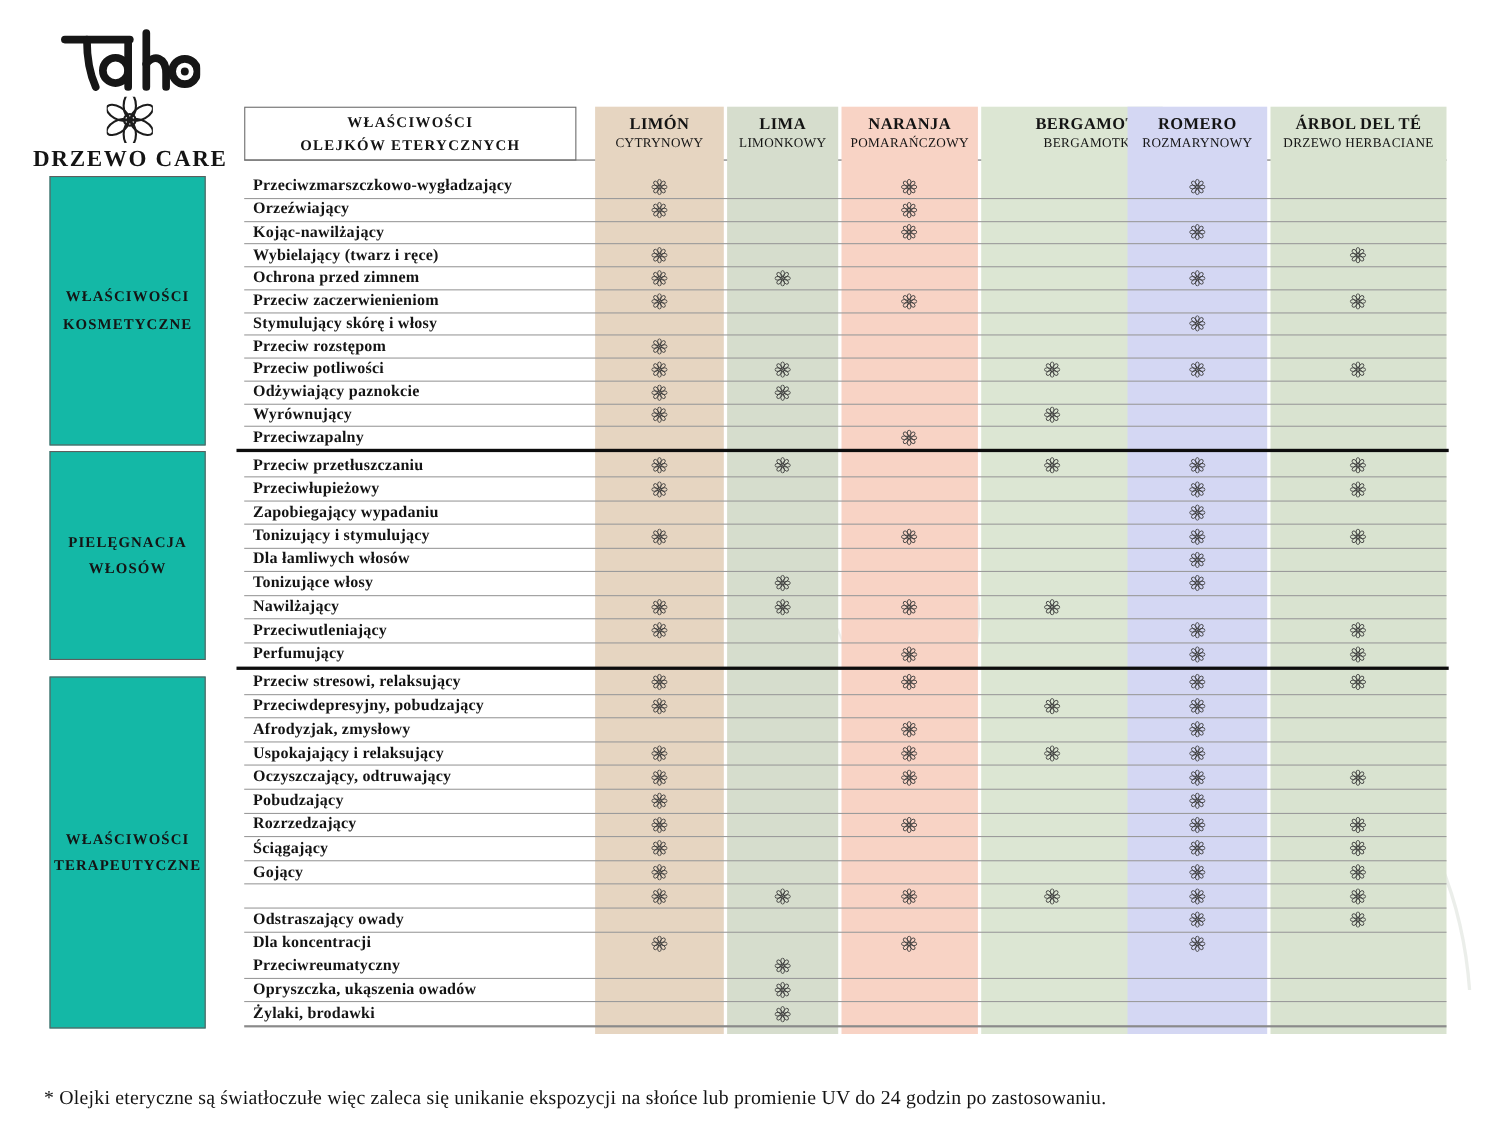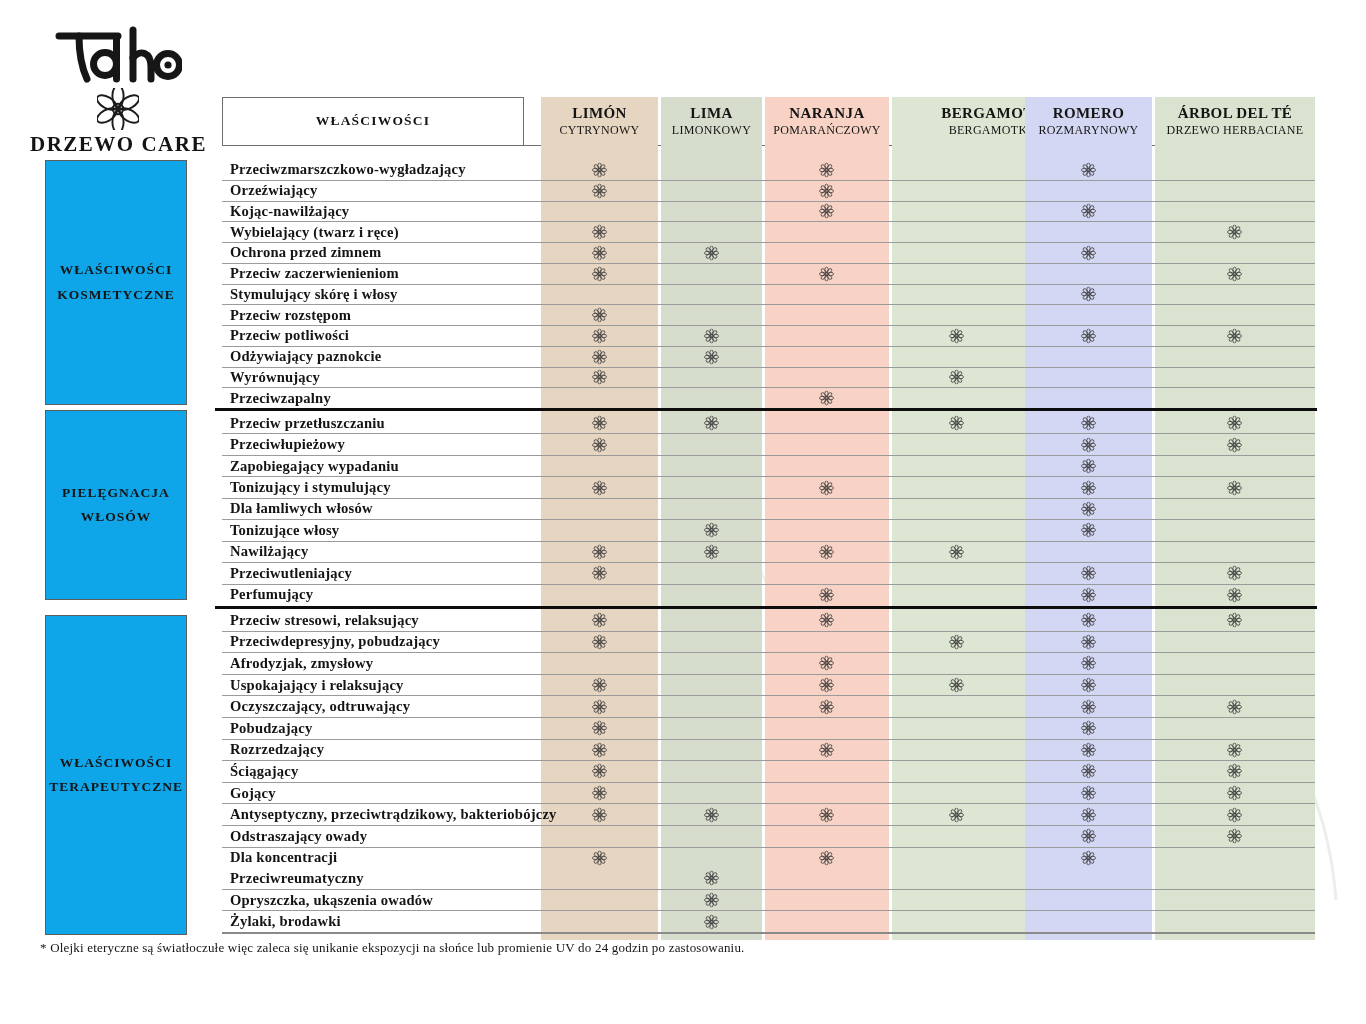--- a/index.html
+++ b/index.html
@@ -26,35 +26,35 @@
   .band-name{font-size:15px;font-weight:bold;letter-spacing:.4px;}
   .band-sub{font-size:12px;letter-spacing:.3px;margin-top:1px;}
   .tex1{background-image:radial-gradient(rgba(70,95,60,.13) 22%,transparent 23%),radial-gradient(rgba(70,95,60,.10) 16%,transparent 17%);background-size:47px 39px,64px 53px;background-position:0 0,21px 15px;}
   .tex2{background-image:radial-gradient(rgba(205,120,92,.12) 30%,transparent 31%);background-size:90px 120px;}
   .tex4{background-image:repeating-linear-gradient(100deg,rgba(95,105,165,.09) 0 6px,transparent 6px 16px);}
   .tex5{background-image:radial-gradient(rgba(80,105,70,.11) 24%,transparent 25%),radial-gradient(rgba(80,105,70,.08) 18%,transparent 19%);background-size:58px 46px,74px 60px;background-position:8px 4px,30px 24px;}
   .tex0{background-image:repeating-linear-gradient(80deg,rgba(150,118,88,.07) 0 8px,transparent 8px 20px);}
 
   
   .cat-box{position:absolute;left:45px;width:142px;border:1px solid #5e5e5e;box-sizing:border-box;
-           display:flex;align-items:center;justify-content:center;text-align:center;background:#0ea5e9;
+           display:flex;align-items:center;justify-content:center;text-align:center;background:#14b8a6;
            font-size:13.5px;font-weight:bold;letter-spacing:1px;line-height:1.8;padding:4px;}
 
   
   .grid{position:absolute;left:222px;top:160px;width:1093px;height:780px;}
   .section{position:absolute;left:0;width:100%;display:flex;flex-direction:column;}
   .row{flex:1;position:relative;display:flex;align-items:center;border-bottom:1px solid #9b9b9b;}
   .row:last-child,.row.no-line{border-bottom:none;}
   .row-label{padding-left:8px;font-size:14.6px;font-weight:bold;letter-spacing:.2px;white-space:nowrap;}
   .mark{position:absolute;top:50%;transform:translateY(-50%);line-height:0;}
 
   .divider{position:absolute;left:215px;width:1102px;height:3px;background:#0d0d0d;}
   .bottom-line{position:absolute;left:222px;width:1093px;height:2px;background:#8a8a8a;}
 
-  .footnote{position:absolute;left:40px;top:940px;font-size:13px;letter-spacing:.2px;}
+  .footnote{position:absolute;left:40px;top:988px;font-size:18px;letter-spacing:.2px;}
 </style>
 </head>
 <body>
 
 <div class="page">
 
   <svg class="bg-art" width="1366" height="1024">
     <g fill="none" stroke="#6a7a64" stroke-width="2" opacity="0.10">
       <path d="M760,190 C700,320 715,520 800,645 C862,735 852,852 782,925"></path>
       <path d="M822,180 C884,300 902,500 842,705 C820,790 830,870 812,930"></path>
@@ -94,20 +94,21 @@
         <circle cx="12" cy="12" r="3"></circle>
       </g>
       <circle cx="12" cy="12" r="1.2" fill="#1c1c1c"></circle>
     </svg>
     <div class="brand-name">DRZEWO CARE</div>
     <div class="brand-rule"></div>
   </div>
 
   <div class="header-box">
     <div>WŁAŚCIWOŚCI</div>
+    <div>OLEJKÓW ETERYCZNYCH</div>
   </div>
   <div class="header-rule"></div>
 
   <div id="bands">
       <div class="band tex0" style="left: 541px; width: 117px; background: rgb(230, 213, 193);">
         <div class="band-head">
           <div class="band-name">LIMÓN</div>
           <div class="band-sub">CYTRYNOWY</div>
         </div>
       </div>
@@ -1387,21 +1388,20 @@
                 <ellipse cx="12" cy="5.3" rx="2.7" ry="4.5" transform="rotate(180 12 12)"></ellipse>
                 <ellipse cx="12" cy="5.3" rx="2.7" ry="4.5" transform="rotate(225 12 12)"></ellipse>
                 <ellipse cx="12" cy="5.3" rx="2.7" ry="4.5" transform="rotate(270 12 12)"></ellipse>
                 <ellipse cx="12" cy="5.3" rx="2.7" ry="4.5" transform="rotate(315 12 12)"></ellipse>
                 <circle cx="12" cy="12" r="2.5"></circle>
               </g>
               <circle cx="12" cy="12" r="1" fill="#3b3b3b"></circle>
             </svg></span>
         </div>
         <div class="row">
-          <span class="row-label">Antyseptyczny, przeciwtrądzikowy, bakteriobójczy</span>
           <span class="mark" style="left: 369.5px;"><svg viewBox="0 0 24 24" width="15" height="15">
               <g fill="none" stroke="#3b3b3b" stroke-width="1.25">
                 <ellipse cx="12" cy="5.3" rx="2.7" ry="4.5" transform="rotate(0 12 12)"></ellipse>
                 <ellipse cx="12" cy="5.3" rx="2.7" ry="4.5" transform="rotate(45 12 12)"></ellipse>
                 <ellipse cx="12" cy="5.3" rx="2.7" ry="4.5" transform="rotate(90 12 12)"></ellipse>
                 <ellipse cx="12" cy="5.3" rx="2.7" ry="4.5" transform="rotate(135 12 12)"></ellipse>
                 <ellipse cx="12" cy="5.3" rx="2.7" ry="4.5" transform="rotate(180 12 12)"></ellipse>
                 <ellipse cx="12" cy="5.3" rx="2.7" ry="4.5" transform="rotate(225 12 12)"></ellipse>
                 <ellipse cx="12" cy="5.3" rx="2.7" ry="4.5" transform="rotate(270 12 12)"></ellipse>
                 <ellipse cx="12" cy="5.3" rx="2.7" ry="4.5" transform="rotate(315 12 12)"></ellipse>

